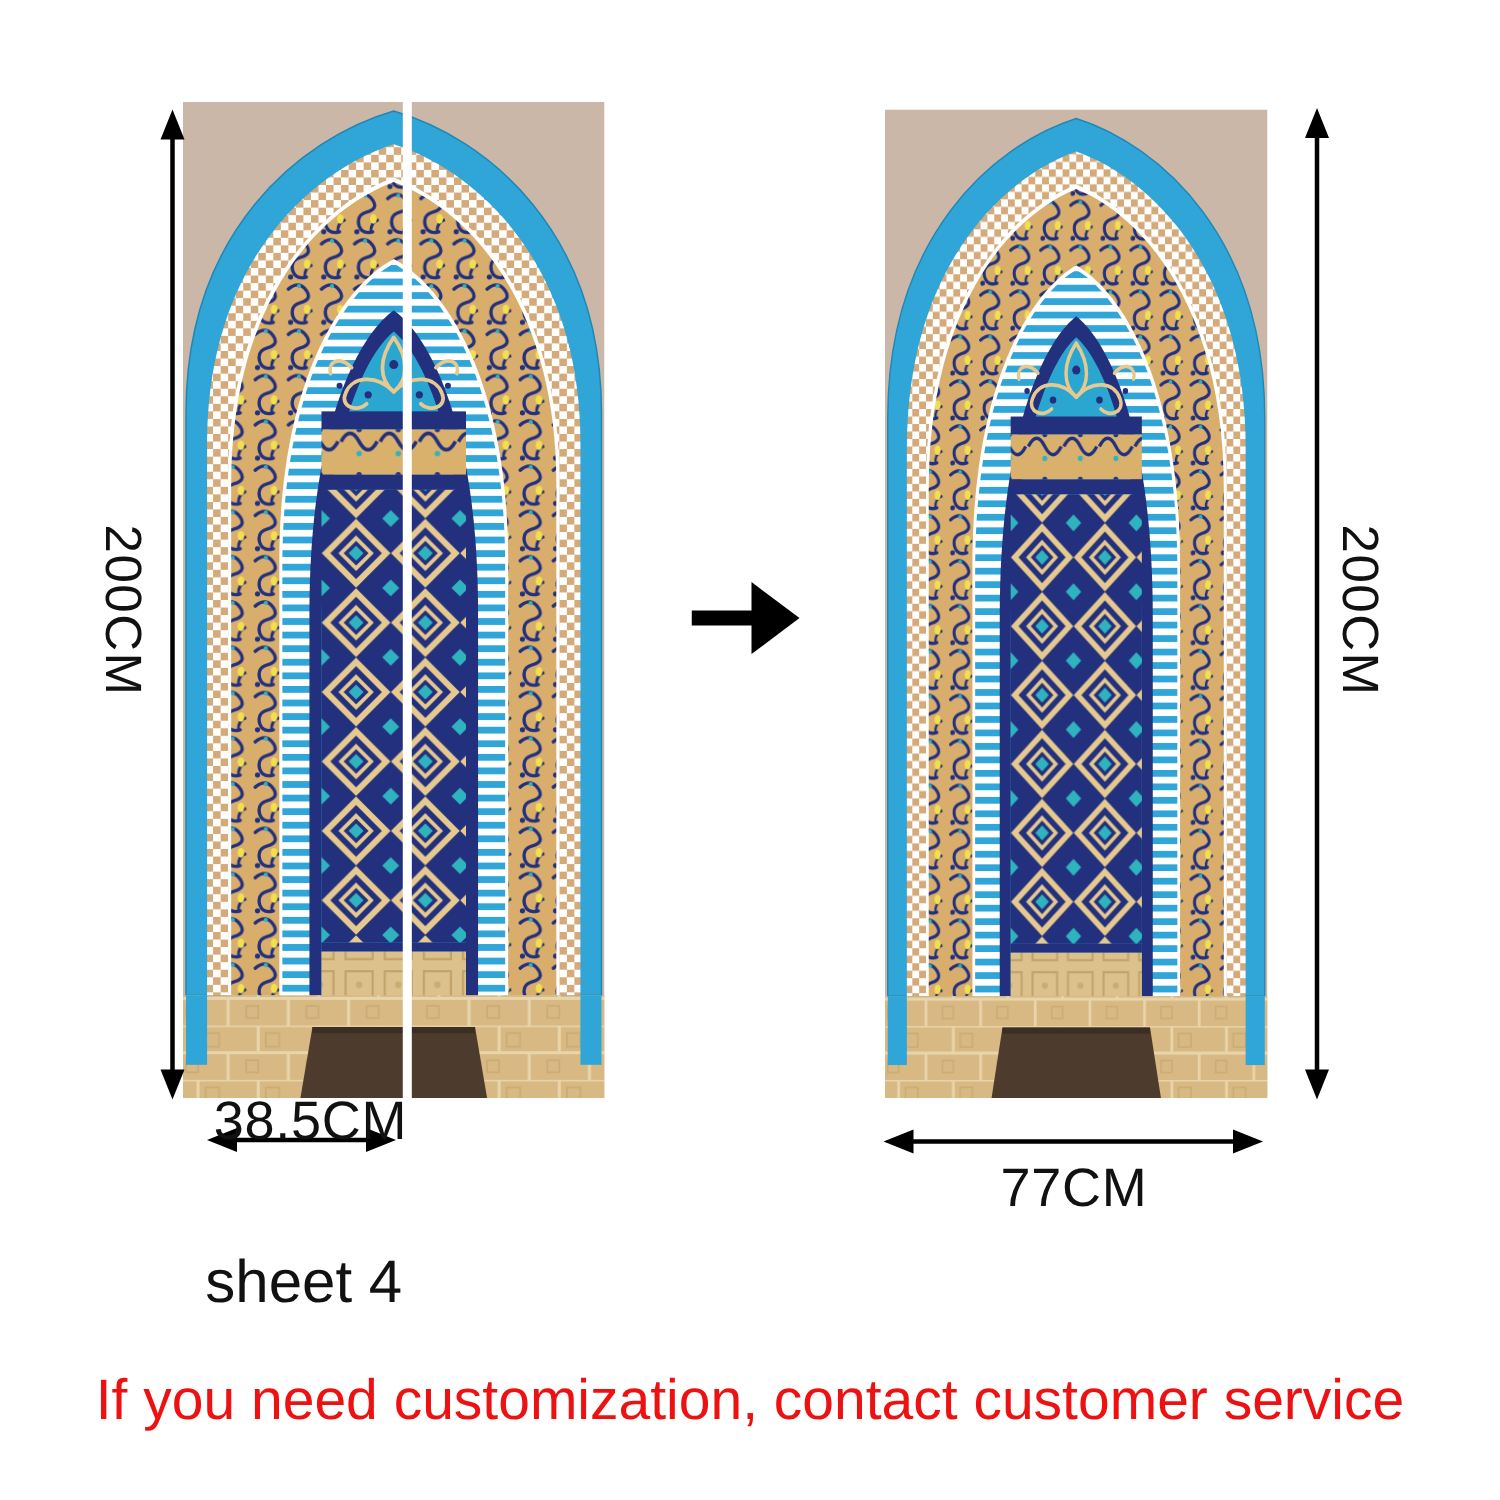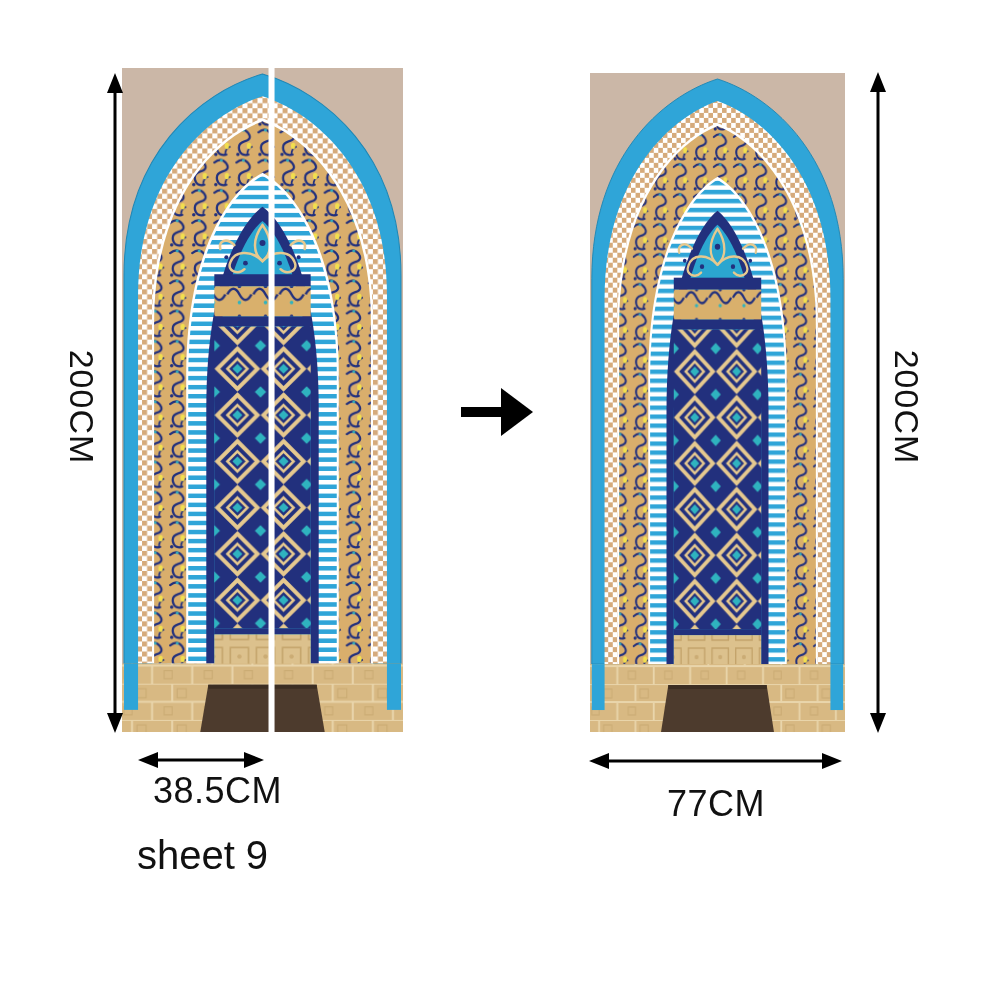--- a/index.html
+++ b/index.html
@@ -158,19 +158,20 @@
   </svg>
 
   <svg class="abs" style="left:461px;top:386px;" width="74" height="52" viewBox="0 0 74 52">
     <rect x="0" y="21" width="46" height="10" fill="var(--arrow,#000)"></rect>
     <polygon points="40,2 72,26 40,50" fill="var(--arrow,#000)"></polygon>
   </svg>
 
   <div class="abs dim-label-v" style="left:81px;top:407px;">200CM</div>
   <div class="abs dim-label-v" style="left:906px;top:407px;">200CM</div>
 
-  <div class="abs dim-label" style="left:132px;top:770px;width:150px;text-align:right;">38.5CM</div>
-  <div class="abs dim-label" style="left:588px;top:771px;width:256px;margin-top:12px;">77CM</div>
+  <div class="abs dim-label" style="left:132px;top:726px;width:150px;">38.5CM</div>
+  <div class="abs dim-label" style="left:588px;top:771px;width:256px;">77CM</div>
 
-  <div class="abs caption" style="left:125px;top:833px;width:155px;">sheet 9</div>
+  <div class="abs caption" style="left:125px;top:833px;width:155px;">sheet 4</div>
 
+  <div class="abs notice" style="left:0px;top:913px;">If you need customization, contact customer service</div>
 
 </div>
 
 </body></html>

